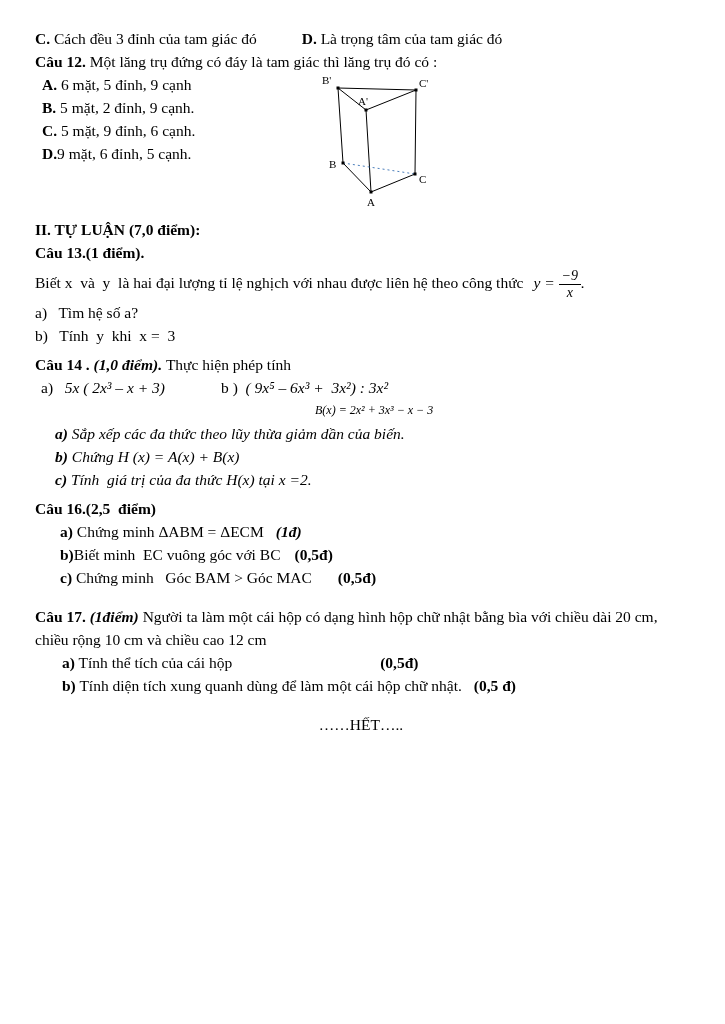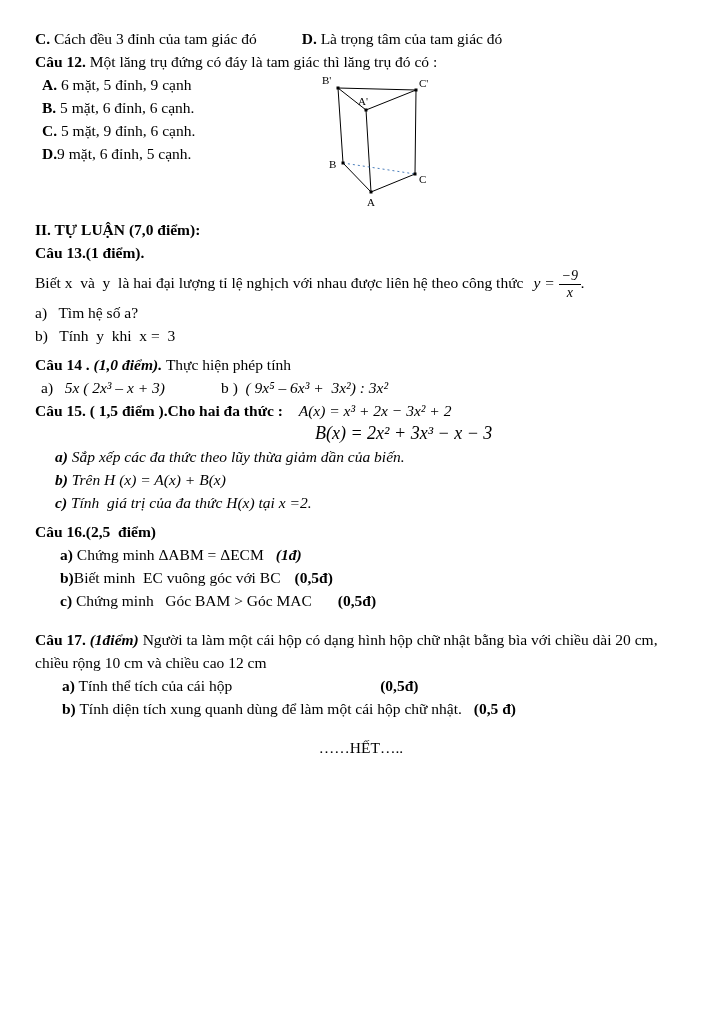--- a/index.html
+++ b/index.html
@@ -21,21 +21,21 @@
   .section-title{margin-top:53px;}
   .q13-intro{margin-top:4px;}
   .formula-wrap{margin-left:10px;white-space:nowrap;}
   .fraction{display:inline-flex;flex-direction:column;text-align:center;vertical-align:middle;line-height:16px;font-size:14px;font-style:italic;}
   .fraction .num{border-bottom:1px solid #000;padding:0 3px;}
   .fraction .den{padding:0 3px;}
   .q14-title{margin-top:6px;}
   .q14-items{padding-left:6px;}
   .q14b{margin-left:56px;}
   .f15{margin-left:12px;}
-  .fB{margin-left:280px;font-size:18px;}
+  .fB{margin-left:280px;font-size:12px;}
   .ind15{padding-left:20px;font-style:italic;}
   .ind16{padding-left:25px;}
   .ind17{padding-left:27px;}
   .q16-title{margin-top:6px;}
   .q17{margin-top:16px;}
   .pts1{margin-left:12px;}
   .pts2{margin-left:14px;}
   .pts3{margin-left:26px;}
   .ptsA17{margin-left:148px;}
   .ptsB17{margin-left:8px;}
@@ -46,21 +46,21 @@
 </head>
 <body>
 
 <div class="page">
 
   <div class="row"><span><b>C. </b><span>Cách đều 3 đỉnh của tam giác đó</span></span><span class="gap-d"><b>D. </b><span>Là trọng tâm của tam giác đó</span></span></div>
 
   <div class="row"><b>Câu 12. </b><span>Một lăng trụ đứng có đáy là tam giác thì lăng trụ đó có :</span></div>
 
   <div class="row opt"><b>A. </b><span>6 mặt, 5 đỉnh, 9 cạnh</span></div>
-  <div class="row opt"><b>B. </b><span>5 mặt, 6 đỉnh, 6 cạnh.</span></div>
+  <div class="row opt"><b>B. </b><span>5 mặt, 2 đỉnh, 9 cạnh.</span></div>
   <div class="row opt"><b>C. </b><span>5 mặt, 9 đỉnh, 6 cạnh.</span></div>
   <div class="row opt"><b>D.</b><span>9 mặt, 6 đỉnh, 5 cạnh.</span></div>
 
   <svg class="prism" width="120" height="140" viewBox="0 0 120 140">
     <g stroke="#000" stroke-width="1" fill="none">
       <line x1="20" y1="16" x2="98" y2="18"></line>
       <line x1="20" y1="16" x2="48" y2="38"></line>
       <line x1="48" y1="38" x2="98" y2="18"></line>
       <line x1="20" y1="16" x2="25" y2="91"></line>
       <line x1="48" y1="38" x2="53" y2="120"></line>
@@ -94,26 +94,25 @@
           <span class="den">x</span>
         </span><span>.</span></span></div>
 
   <div class="row">a)   Tìm hệ số a?</div>
   <div class="row">b)   Tính  y  khi  x =  3</div>
 
   <div class="row q14-title"><b>Câu 14 . </b><b class="bi">(1,0 điểm). </b><span>Thực hiện phép tính</span></div>
 
   <div class="row q14-items"><span><span>a)</span>   <span class="math">5x ( 2x³ – x + 3)</span></span><span class="q14b"><span>b )</span>  <span class="math">( 9x⁵ – 6x³ +  3x²) : 3x²</span></span></div>
 
-  <div class="row"><b>Câu 15. ( 1,5 điểm ).</b><b>Cho hai đa thức : </b><span class="math f15">A(x) = x³ + 2x − 3x² + 2</span></div>
 
   <div class="row fB"><span class="math">B(x) = 2x² + 3x³ − x − 3</span></div>
 
   <div class="row ind15"><b>a)</b><span> Sắp xếp các đa thức theo lũy thừa giảm dần của biến.</span></div>
-  <div class="row ind15"><b>b)</b><span> Trên H (x) = A(x) + B(x)</span></div>
+  <div class="row ind15"><b>b)</b><span> Chứng H (x) = A(x) + B(x)</span></div>
   <div class="row ind15"><b>c)</b><span> Tính  giá trị của đa thức H(x) tại x =2.</span></div>
 
   <div class="row q16-title"><b>Câu 16.(2,5  điểm)</b></div>
 
   <div class="row ind16"><b>a)</b><span> Chứng minh ΔABM = ΔECM</span><b class="bi pts1">(1đ)</b></div>
   <div class="row ind16"><b>b)</b><span>Biết minh  EC vuông góc với BC</span><b class="pts2">(0,5đ)</b></div>
   <div class="row ind16"><b>c)</b><span> Chứng minh   Góc BAM &gt; Góc MAC</span><b class="pts3">(0,5đ)</b></div>
 
   <div class="row q17"><b>Câu 17. </b><b class="bi">(1điểm)</b><span> Người ta làm một cái hộp có dạng hình hộp chữ nhật bằng bìa với chiều dài 20 cm, chiều rộng 10 cm và chiều cao 12 cm</span></div>
 

